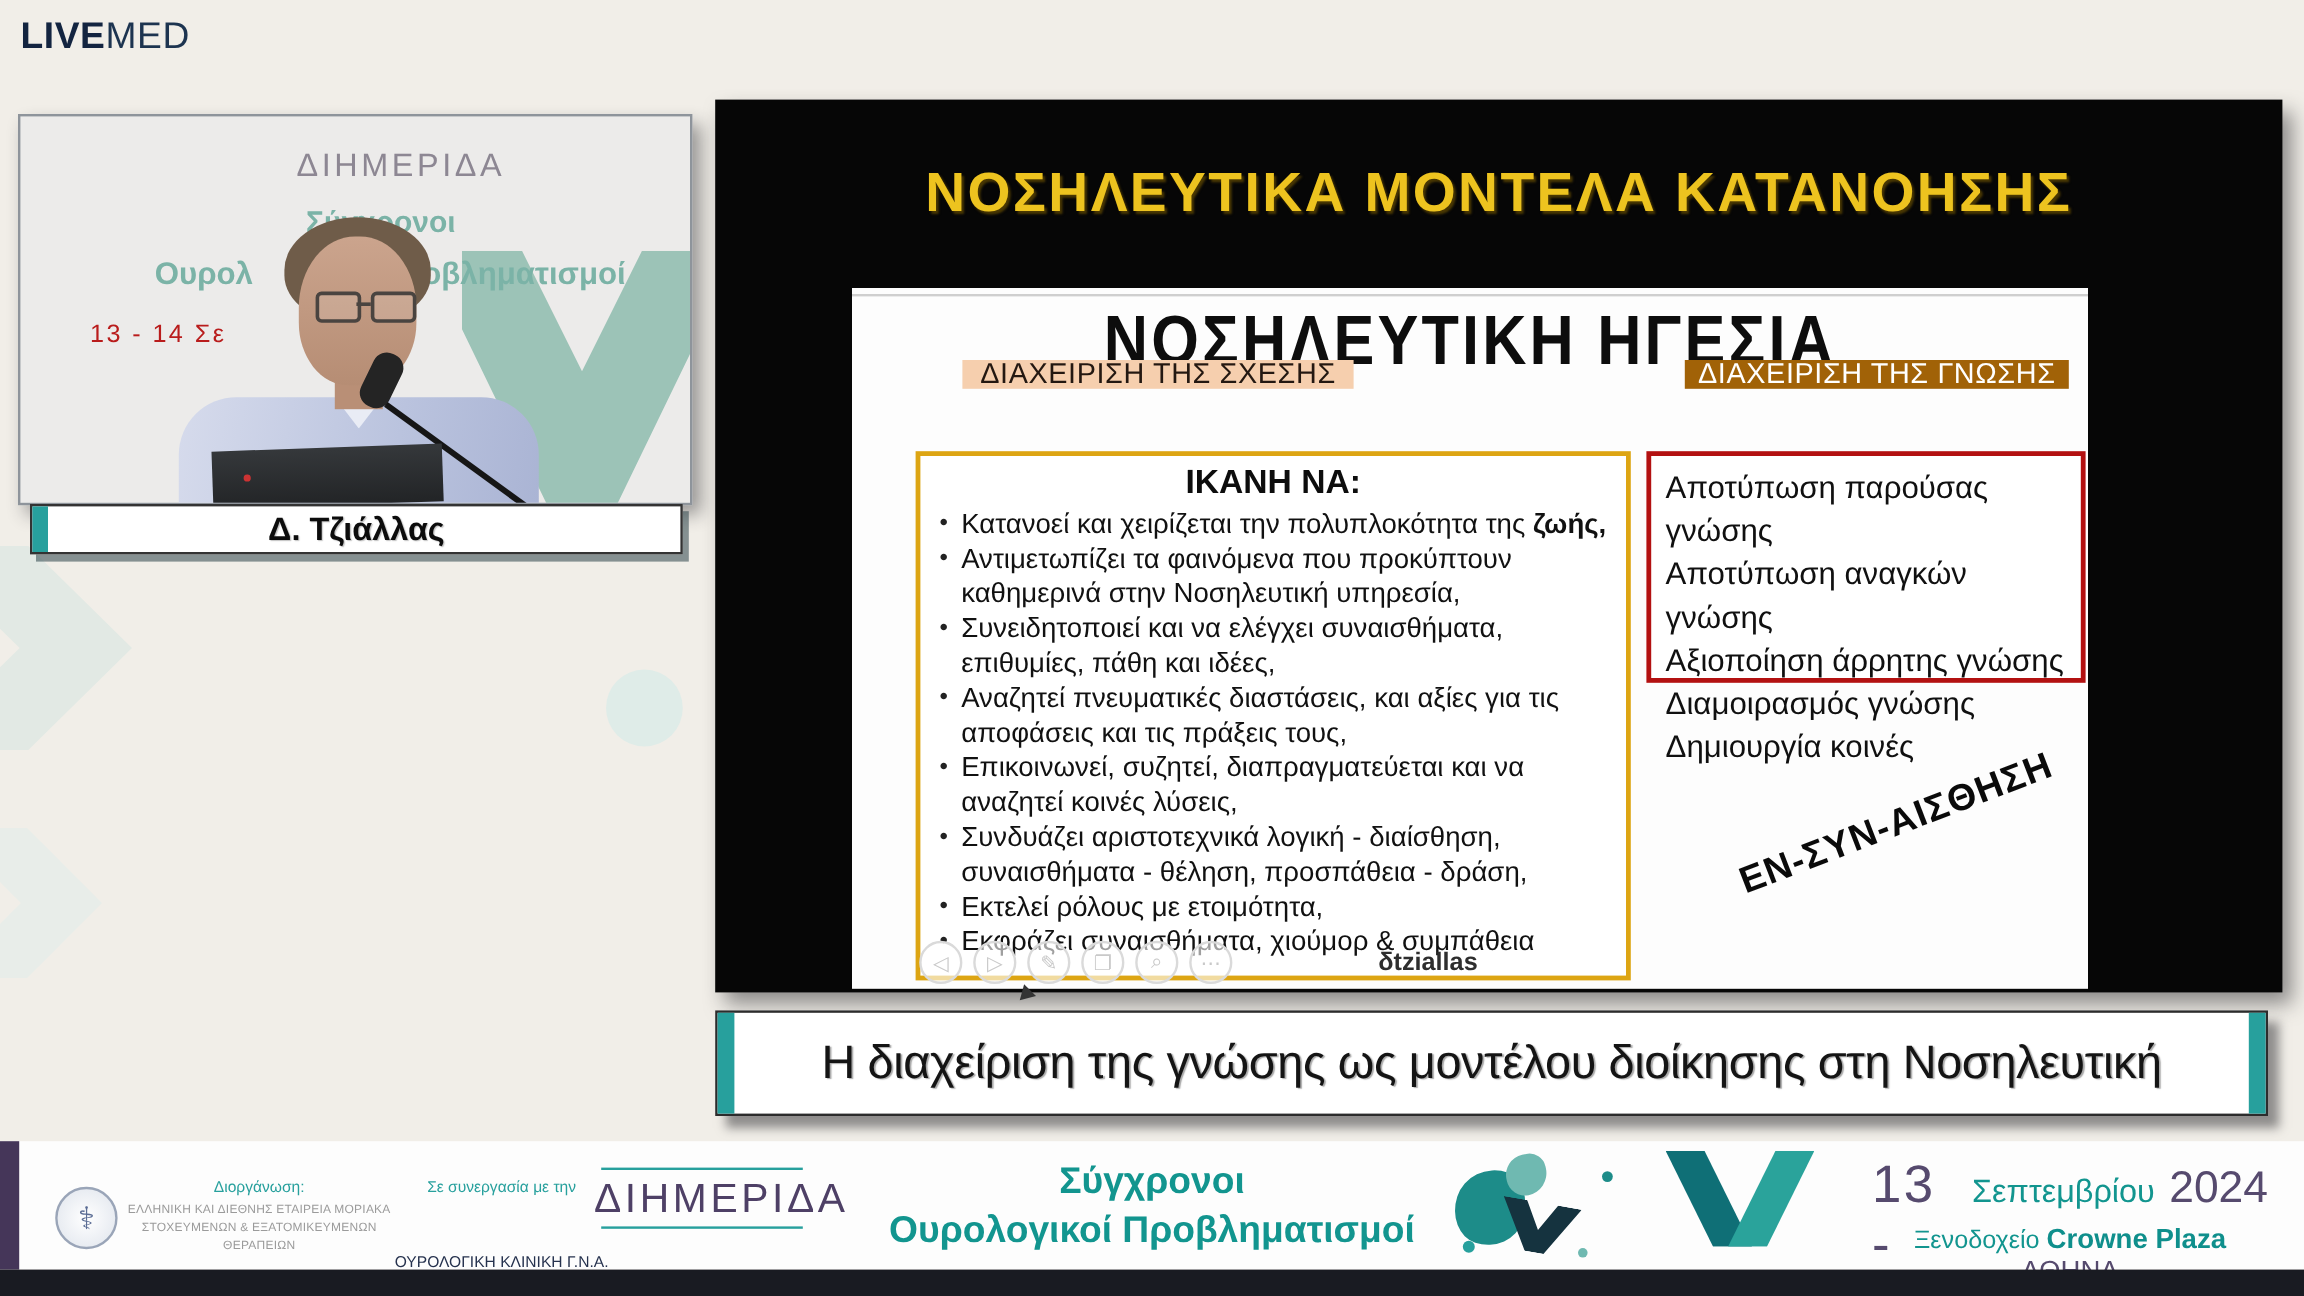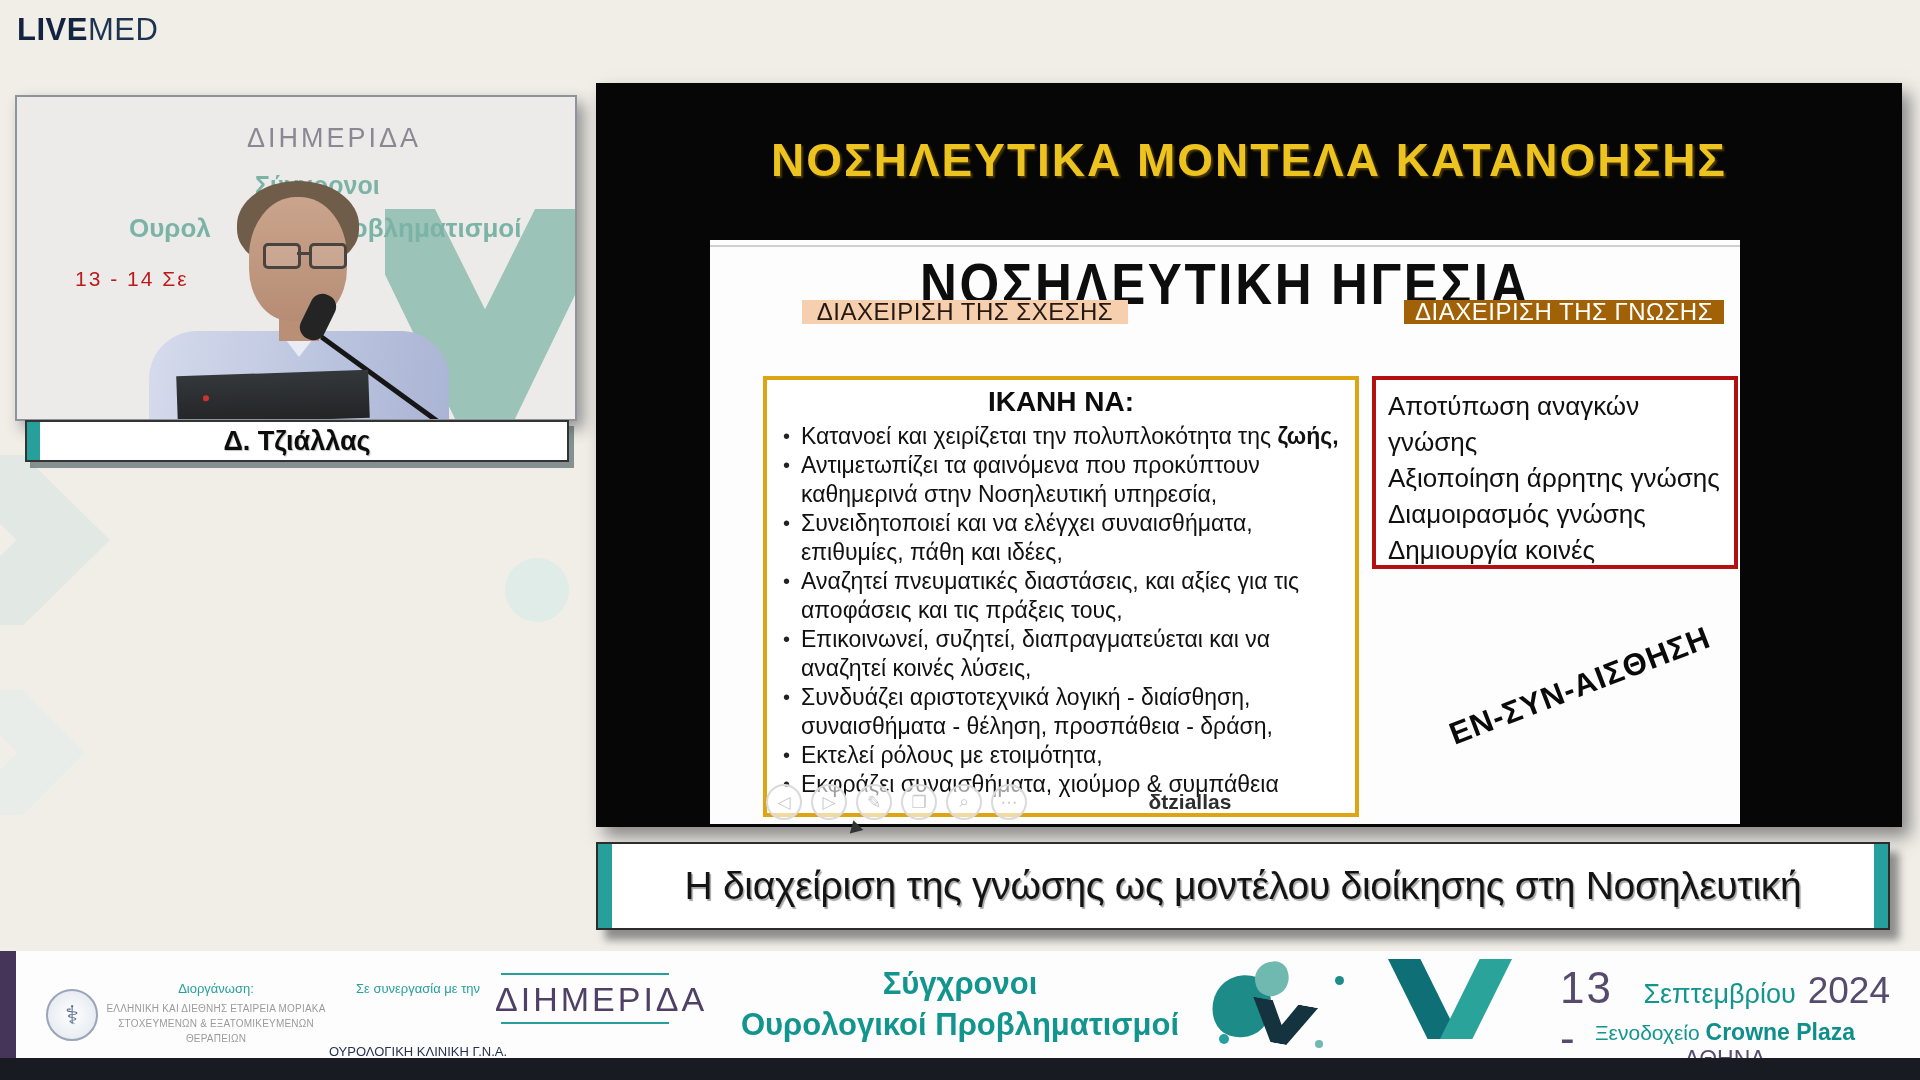--- a/index.html
+++ b/index.html
@@ -163,20 +163,21 @@
           <li>Συνειδητοποιεί και να ελέγχει συναισθήματα, επιθυμίες, πάθη και ιδέες,</li>
           <li>Αναζητεί πνευματικές διαστάσεις, και αξίες για τις αποφάσεις και τις πράξεις τους,</li>
           <li>Επικοινωνεί, συζητεί, διαπραγματεύεται και να αναζητεί κοινές λύσεις,</li>
           <li>Συνδυάζει αριστοτεχνικά λογική - διαίσθηση, συναισθήματα - θέληση, προσπάθεια - δράση,</li>
           <li>Εκτελεί ρόλους με ετοιμότητα,</li>
           <li>Εκφράζει συναισθήματα, χιούμορ &amp; συμπάθεια</li>
         </ul>
       </div>
 
       <div class="knowledge-box">
+        <div class="kb-line">Αποτύπωση παρούσας γνώσης</div>
         <div class="kb-line">Αποτύπωση αναγκών γνώσης</div>
         <div class="kb-line">Αξιοποίηση άρρητης γνώσης</div>
         <div class="kb-line">Διαμοιρασμός γνώσης</div>
         <div class="kb-line">Δημιουργία κοινές</div>
       </div>
 
       <div class="rotated">ΕΝ-ΣΥΝ-ΑΙΣΘΗΣΗ</div>
 
       <div class="toolbar">
         <div class="tb-btn">◁</div>

